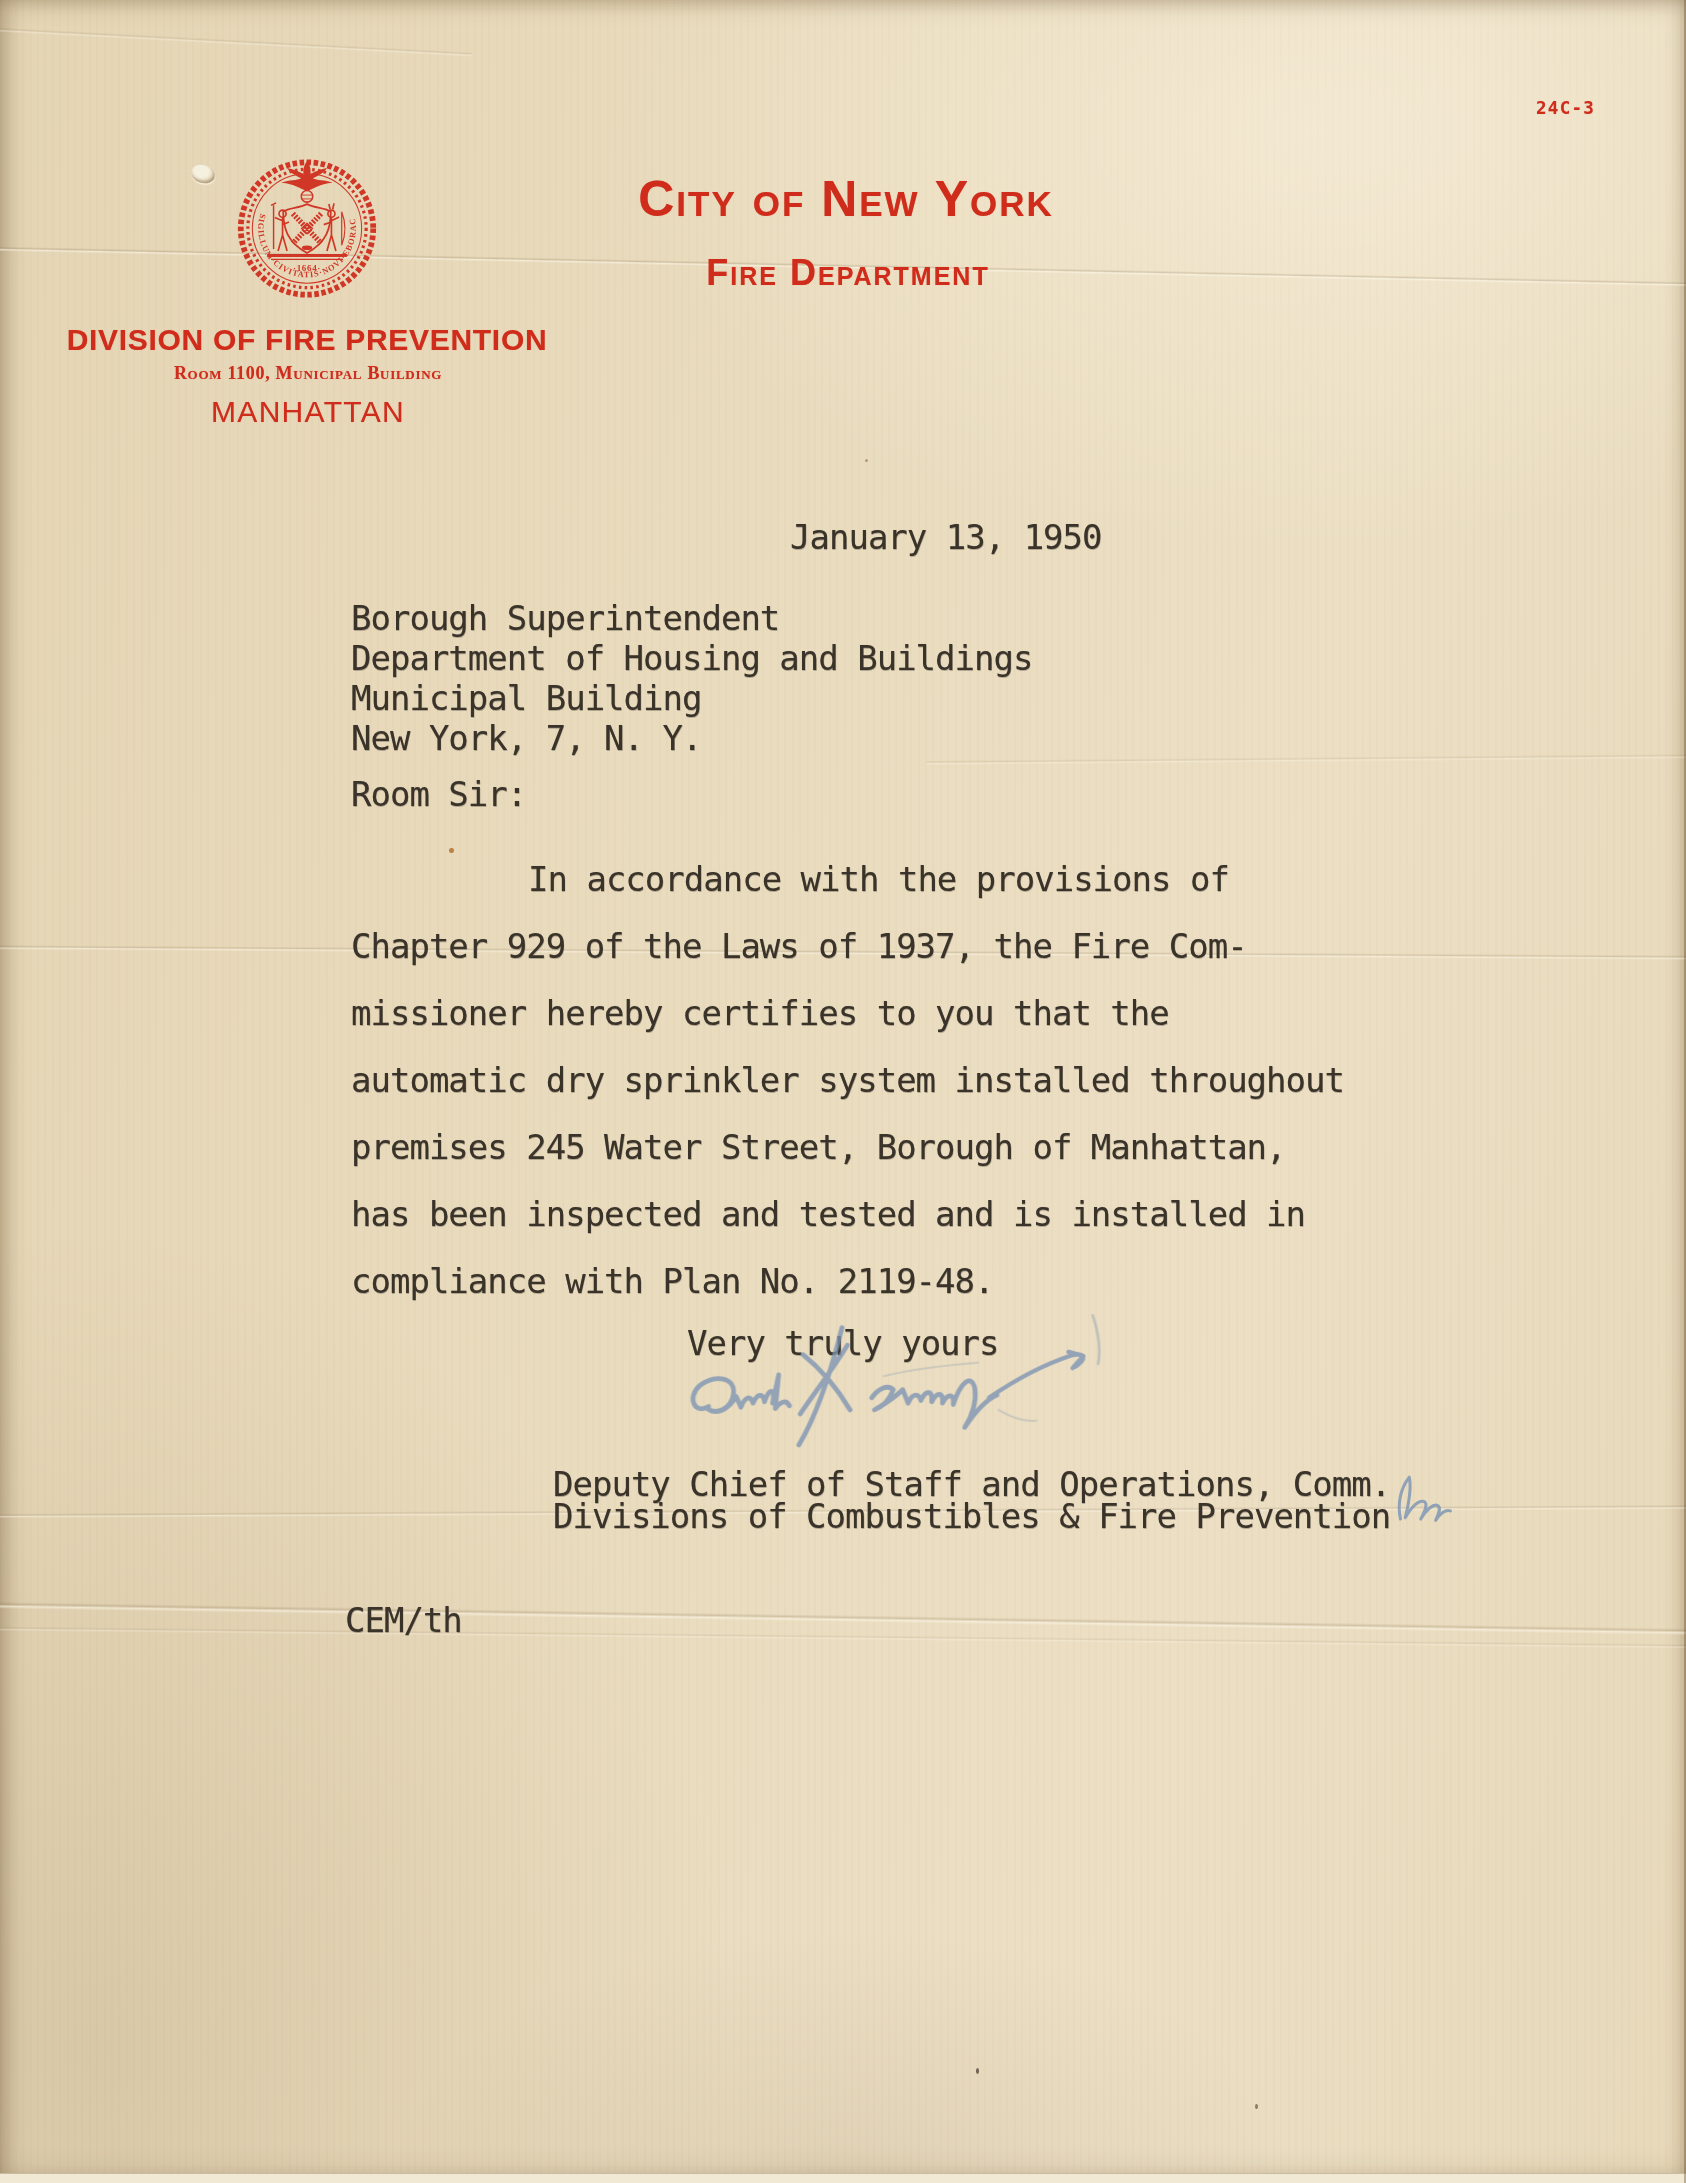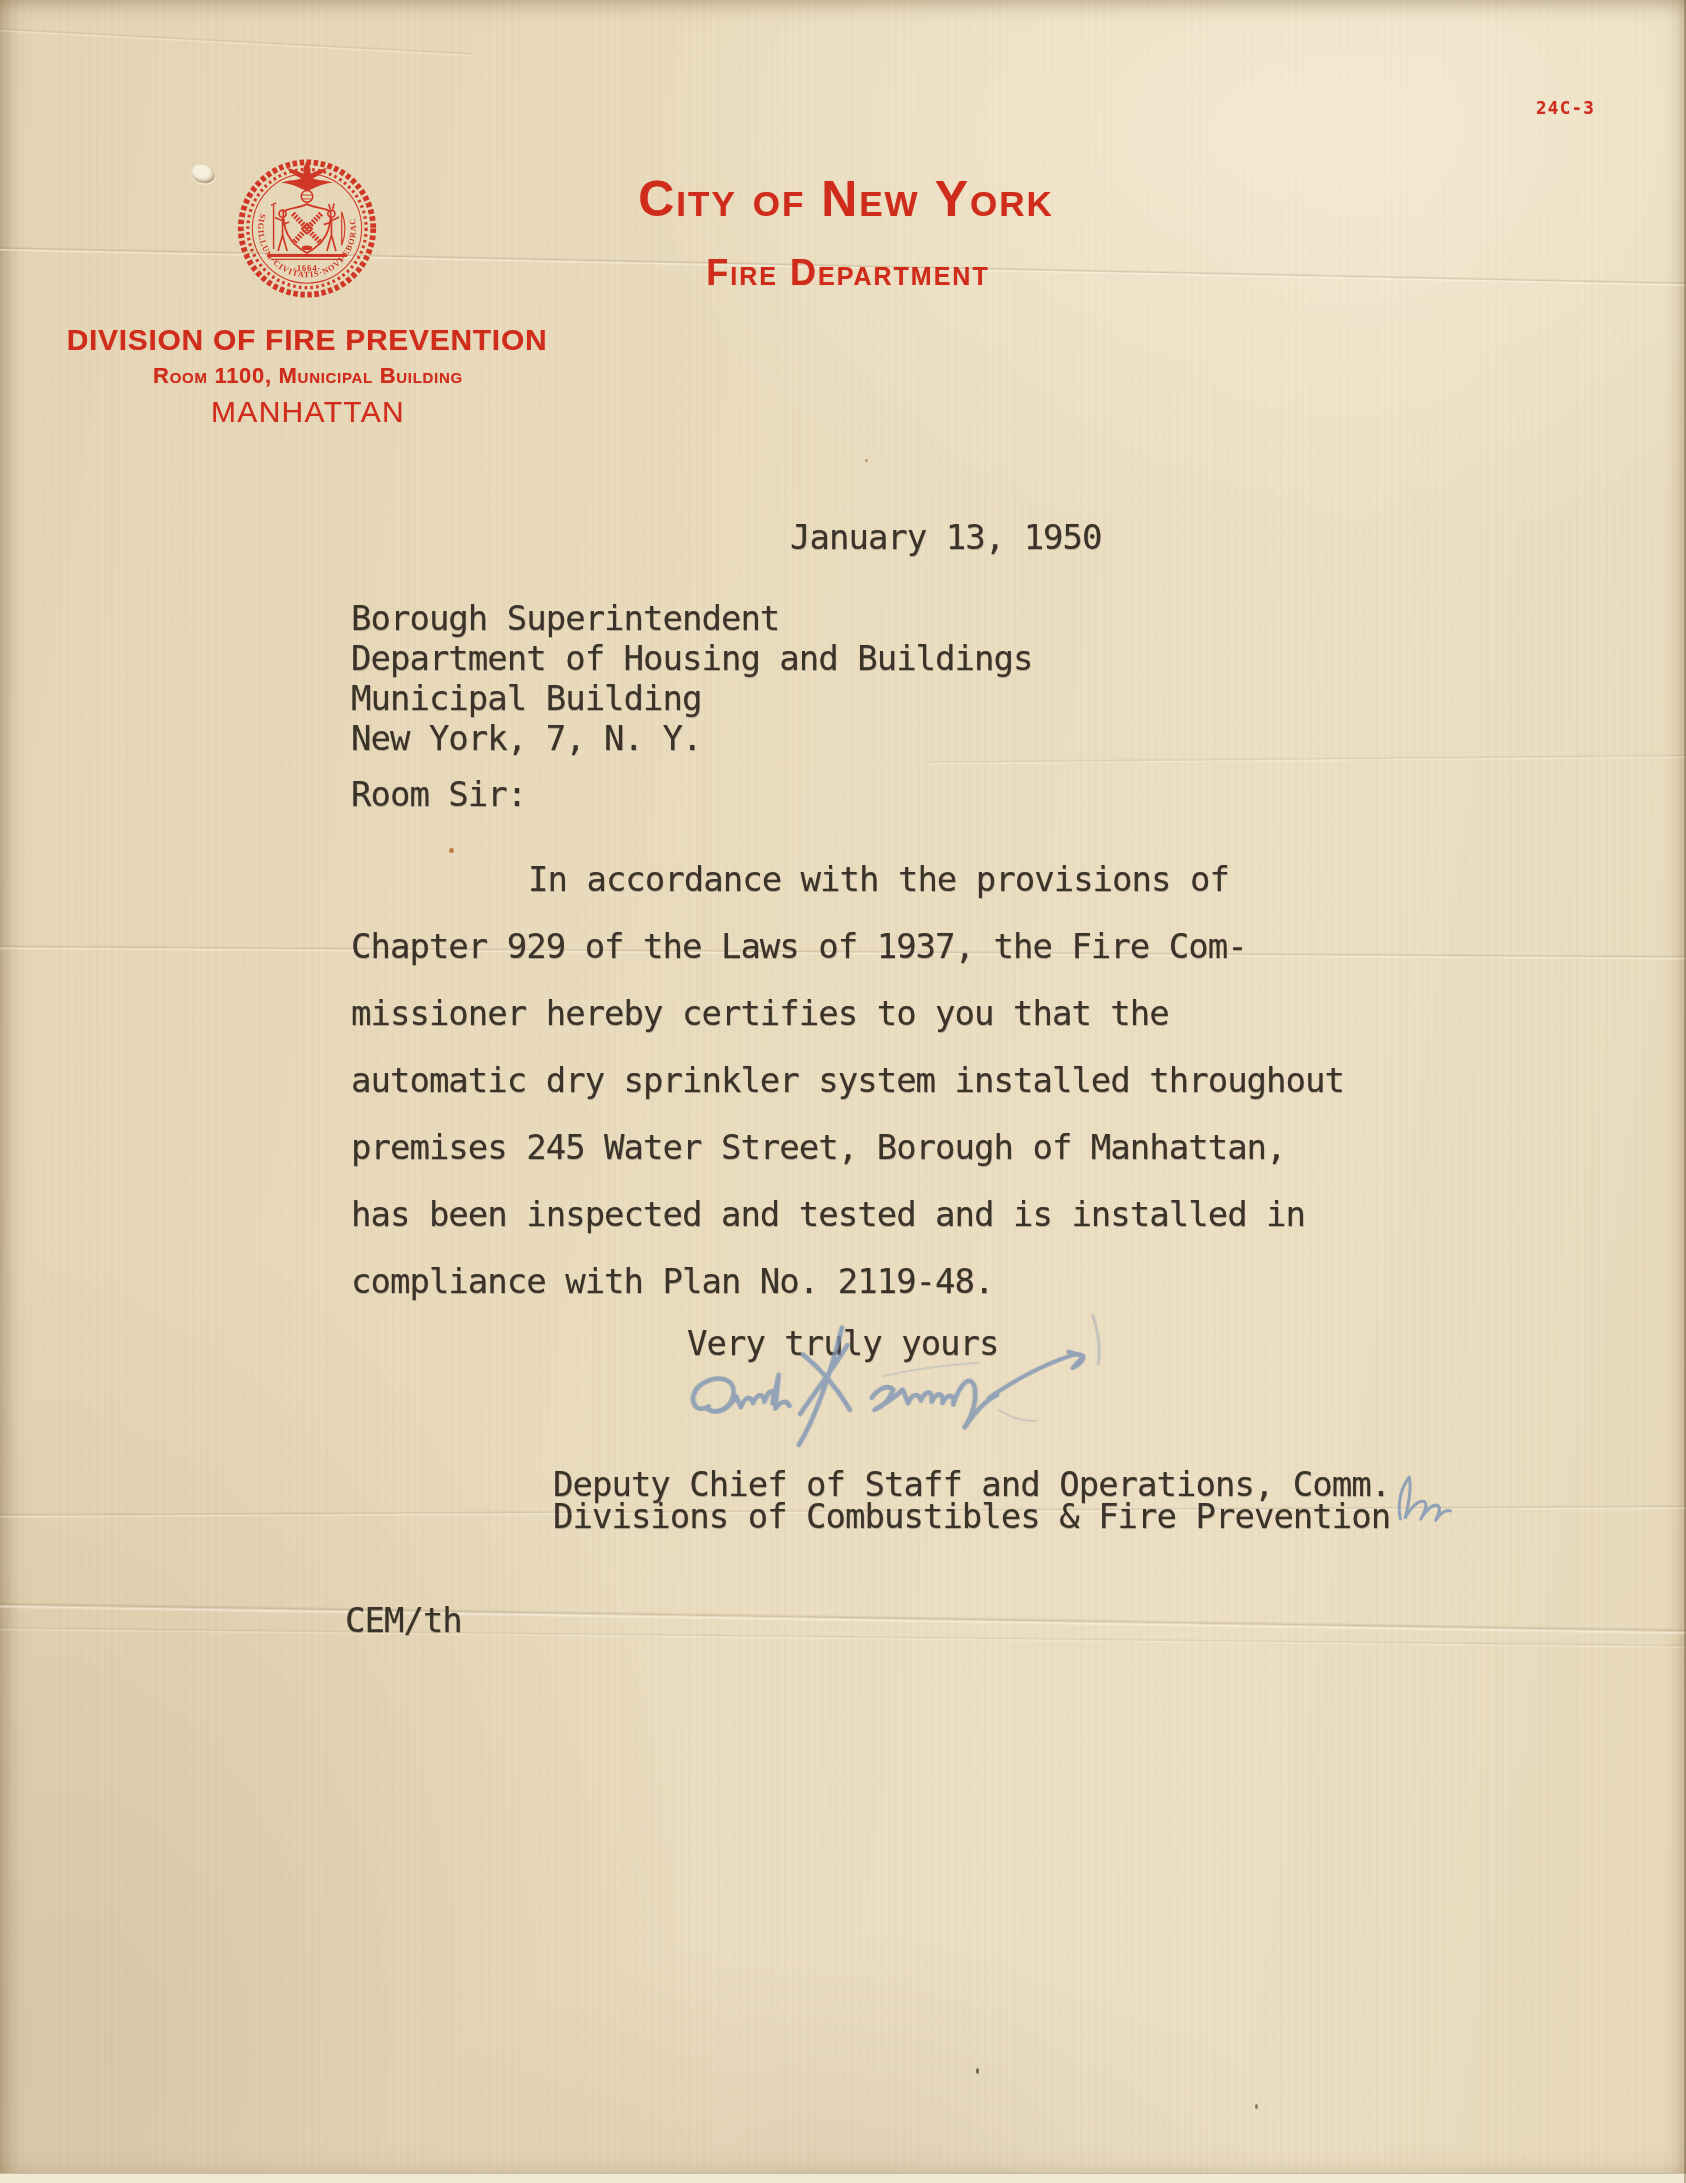--- a/index.html
+++ b/index.html
@@ -18,21 +18,21 @@
       inset 0 -17.5px 31px -13.5px rgba(105,80,45,.28);
     font-family:"Liberation Sans", sans-serif;
   }
   .abs{position:absolute;white-space:nowrap;}
   .center{transform:translateX(-50%);}
   
   .red{color:#d02c1c;text-shadow:0 0 0.7px rgba(208,44,28,.45);}
   .city-line{left:846px;top:170px;font-size:50px;font-variant:small-caps;font-weight:700;letter-spacing:2px;}
   .dept-line{left:848px;top:252px;font-size:36px;font-variant:small-caps;font-weight:700;letter-spacing:2px;}
   .division-line{left:307px;top:323px;font-size:30px;font-weight:700;letter-spacing:0.7px;}
-  .room-line{left:308px;top:363px;font-size:22px;font-variant:small-caps;font-weight:700;letter-spacing:0.7px;}
+  .room-line{left:308px;top:363px;font-size:18px;font-variant:small-caps;font-weight:700;letter-spacing:0.7px;font-family:Liberation Serif, serif;}
   .borough-line{left:308px;top:395px;font-size:30px;font-weight:400;letter-spacing:1.3px;}
   .form-code{left:1536px;top:98px;font-size:17.5px;font-weight:700;font-family:"DejaVu Sans Mono",monospace;letter-spacing:1.3px;}
   
   .typed{
     font-family:"DejaVu Sans Mono",monospace;font-size:34px;letter-spacing:-1px;
     color:#3a332a;text-shadow:0.4px 0.6px 0 rgba(58,51,42,.30), 0 0 0.7px rgba(58,51,42,.25);
   }
   .date-line{left:790px;top:517px;}
   .recipient{left:351px;top:598px;line-height:40px;}
   .salutation{left:351px;top:774px;}

